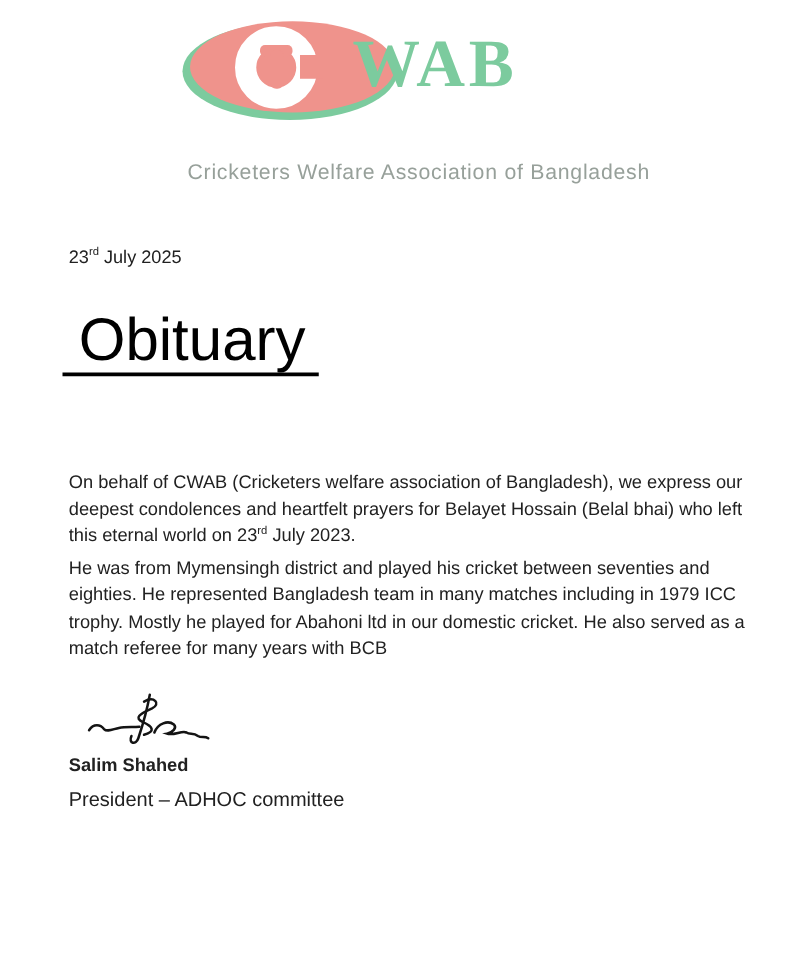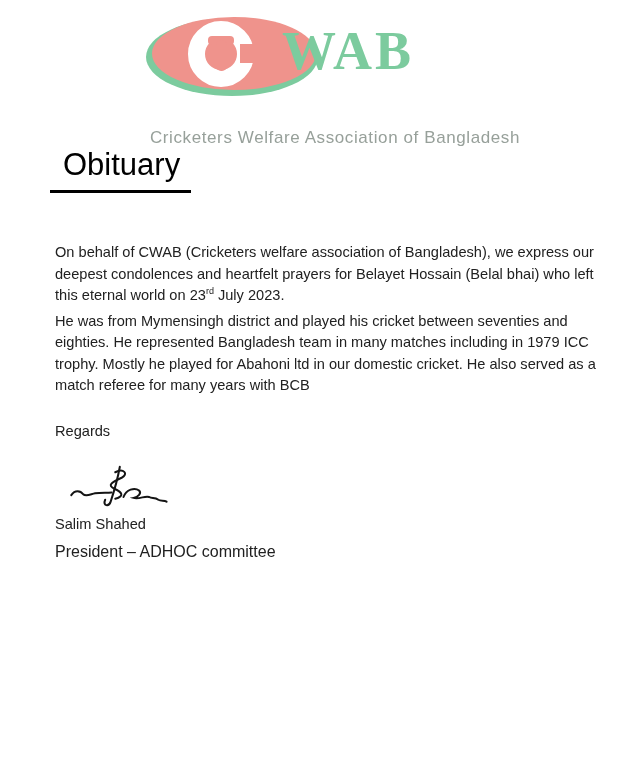--- a/index.html
+++ b/index.html
@@ -60,73 +60,73 @@
   }
 
   
   .content { padding: 0 40px 0 55px; }
   .date-line { margin-top: 88px; font-size: 14.5px; line-height: 20px; }
   sup { font-size: 9px; vertical-align: super; line-height: 0; }
 
   .heading-wrap { margin-top: 33px; }
   .heading {
     display: inline-block;
-    font-size: 31px; line-height: 47px;
+    font-size: 48px; line-height: 47px;
     color: #000000;
     margin-left: -5px;
     padding: 0 11px 2px 13px;
     border-bottom: 3px solid #000000;
   }
 
   .p {
     font-size: 14.6px;
     line-height: 21.5px;
     margin: 4px 0 0 0;
     white-space: pre-wrap;
     max-width: 548px;
   }
-  .p-first { margin-top: 49px; }
+  .p-first { margin-top: 75px; }
 
   .regards { margin-top: 24px; font-size: 14.6px; line-height: 21px; }
 
   .signature { margin: 22px 0 0 12px; display: block; }
 
-  .signer-name  { margin-top: 6px; font-size: 14.6px; line-height: 21px; }
+  .signer-name  { margin-top: 6px; font-size: 14.6px; line-height: 21px; font-weight: bold; }
   .signer-title { margin-top: 6px; font-size: 16px; line-height: 21px; }
 </style>
 </head>
 <body>
 
 <div>
 
   <div class="logo-block">
     <div class="ellipse-green"></div>
     <div class="ellipse-pink"></div>
     <div class="c-ring"></div>
     <div class="c-gap"></div>
     <div class="bat-cross"></div>
     <div class="bat-blade"></div>
     <div class="wab">WAB</div>
     <div class="tagline">Cricketers Welfare Association of Bangladesh</div>
   </div>
 
   <div class="content">
 
+    <div class="date-line"><span>23</span><sup>rd</sup><span style="white-space:pre"> July 2025</span></div>
 
     <div class="heading-wrap">
       <span class="heading">Obituary</span>
     </div>
 
     <p class="p p-first"><span>On behalf of CWAB (Cricketers welfare association of Bangladesh), we express our deepest condolences and heartfelt prayers for Belayet Hossain (Belal bhai) who left this eternal world on 23</span><sup>rd</sup><span> July 2023.</span></p>
 
 
     <p class="p">He was from Mymensingh district and played his cricket between seventies and eighties. He represented Bangladesh team in many matches including in 1979 ICC trophy. Mostly he played for Abahoni ltd in our domestic cricket. He also served as a match referee for many years with BCB</p>
 
 
-    <div class="regards">Regards</div>
 
     <svg class="signature" width="102" height="44" viewBox="0 0 110 48" fill="none">
       <path d="M4,34 C8,28 14,29 17,33 C20,36 25,33 30,32 C36,31 42,31.5 48,31" stroke="#141414" stroke-width="2.2" stroke-linecap="round" fill="none"></path>
       <path d="M52,9 C61,4 67,11 59,15 C48,20 43,23 51,27 C60,31 62,35 52,38" stroke="#141414" stroke-width="2.2" stroke-linecap="round" fill="none"></path>
       <path d="M57,3 C55,14 51,29 47,41 C45,47 38,46 41,39" stroke="#141414" stroke-width="2.2" stroke-linecap="round" fill="none"></path>
       <path d="M61,36 C64,28 73,25 78,29 C81,32 77,36 72,37 C78,39 85,34 89,36 C92,38 95,36 99,39 C102,41 105,39 108,41" stroke="#141414" stroke-width="2.2" stroke-linecap="round" fill="none"></path>
     </svg>
 
     <div class="signer-name">Salim Shahed</div>
     <div class="signer-title">President – ADHOC committee</div>

